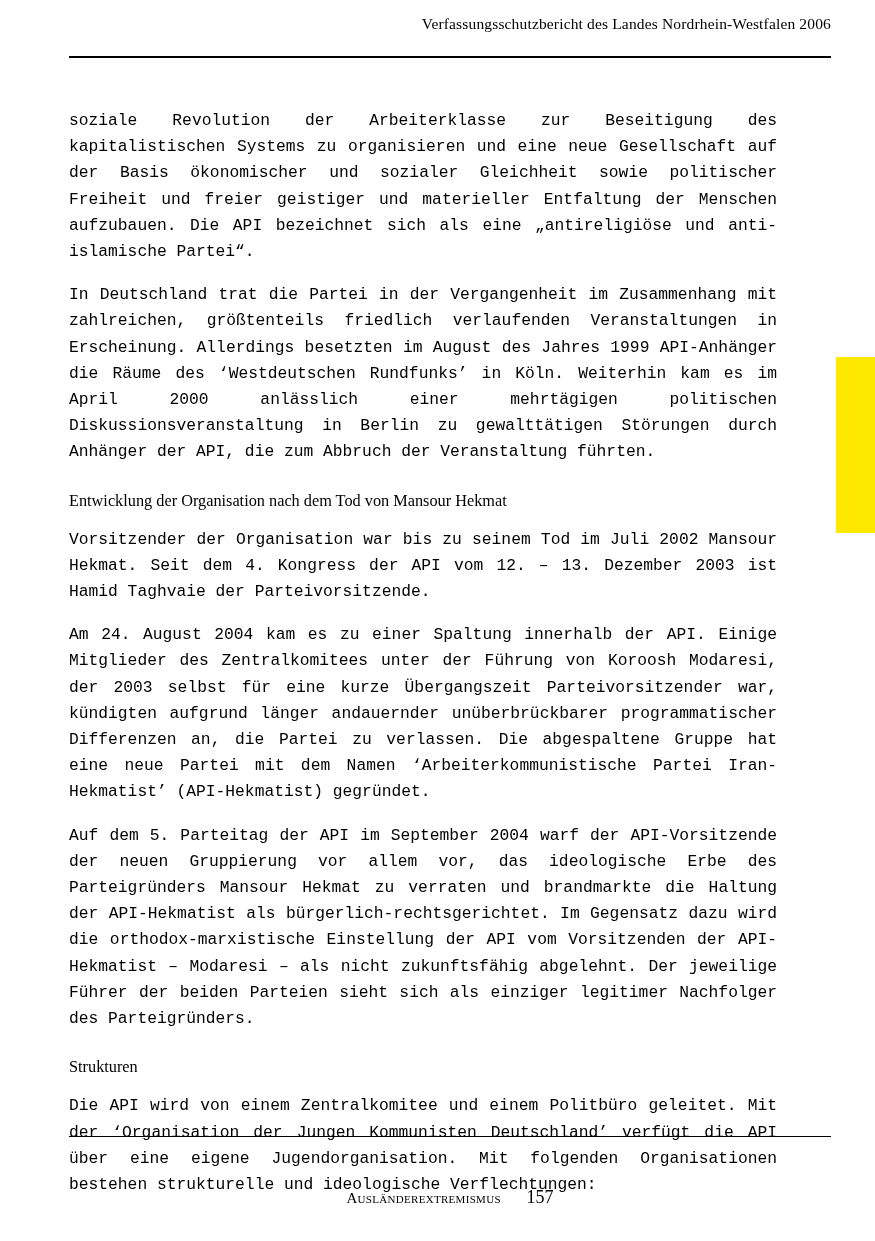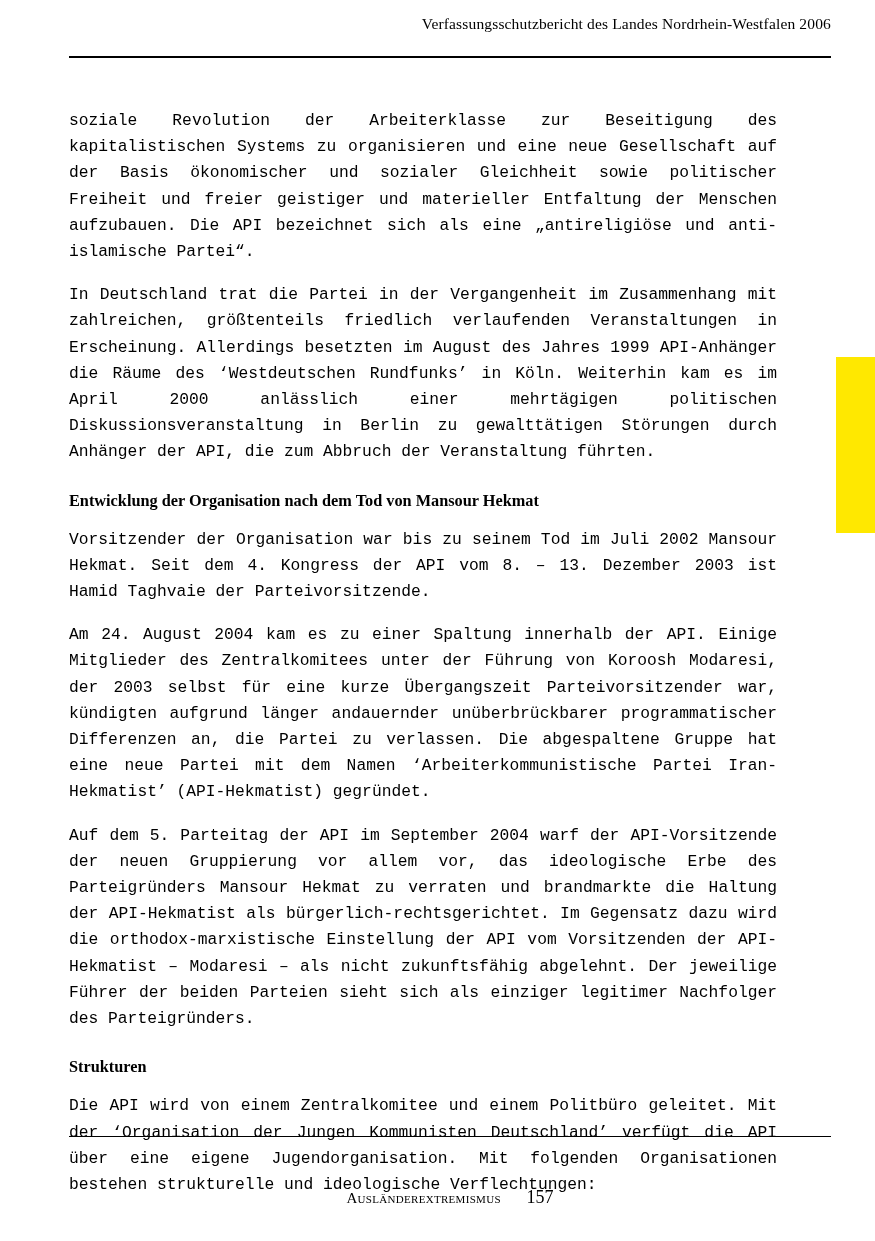--- a/index.html
+++ b/index.html
@@ -51,21 +51,21 @@
     line-height: 26.2px;
     text-align: justify;
     text-justify: inter-word;
     hyphens: manual;
     font-family: Liberation Mono, monospace;
   }
   h2.subhead {
     margin: 22px 0 14px 0;
     font-size: 16.3px;
     line-height: 25px;
-    font-weight: bold;
+    font-weight: normal;
     text-align: left;
   }
   .spacer-top {
     margin-top: 25px;
   }
   .yellow-tab {
     position: absolute;
     left: 836px;
     top: 357px;
     width: 39px;
@@ -111,21 +111,21 @@
 
   <div class="yellow-tab"></div>
 
   <div class="content">
 
     <p class="para">soziale Revolution der Arbeiterklasse zur Beseitigung des kapitalistischen Systems zu organisieren und eine neue Gesellschaft auf der Basis ökonomischer und sozialer Gleichheit sowie politischer Freiheit und freier geistiger und materieller Entfaltung der Menschen aufzubauen. Die API bezeichnet sich als eine „antireligiöse und anti-islamische Partei“.</p>
     <p class="para">In Deutschland trat die Partei in der Vergangenheit im Zusammenhang mit zahlreichen, größtenteils friedlich verlaufenden Veranstaltungen in Erscheinung. Allerdings besetzten im August des Jahres 1999 API-Anhänger die Räume des ‘Westdeutschen Rundfunks’ in Köln. Weiterhin kam es im April 2000 anlässlich einer mehrtägigen politischen Diskussionsveranstaltung in Berlin zu gewalttätigen Störungen durch Anhänger der API, die zum Abbruch der Veranstaltung führten.</p>
 
     <h2 class="subhead spacer-top">Entwicklung der Organisation nach dem Tod von Mansour Hekmat</h2>
 
-    <p class="para">Vorsitzender der Organisation war bis zu seinem Tod im Juli 2002 Mansour Hekmat. Seit dem 4. Kongress der API vom 8. – 13. Dezember 2003 ist Hamid Taghvaie der Parteivorsitzende.</p>
+    <p class="para">Vorsitzender der Organisation war bis zu seinem Tod im Juli 2002 Mansour Hekmat. Seit dem 4. Kongress der API vom 12. – 13. Dezember 2003 ist Hamid Taghvaie der Parteivorsitzende.</p>
     <p class="para">Am 24. August 2004 kam es zu einer Spaltung innerhalb der API. Einige Mitglieder des Zentralkomitees unter der Führung von Koroosh Modaresi, der 2003 selbst für eine kurze Übergangszeit Parteivorsitzender war, kündigten aufgrund länger andauernder unüberbrückbarer programmatischer Differenzen an, die Partei zu verlassen. Die abgespaltene Gruppe hat eine neue Partei mit dem Namen ‘Arbeiterkommunistische Partei Iran-Hekmatist’ (API-Hekmatist) gegründet.</p>
     <p class="para">Auf dem 5. Parteitag der API im September 2004 warf der API-Vorsitzende der neuen Gruppierung vor allem vor, das ideologische Erbe des Parteigründers Mansour Hekmat zu verraten und brandmarkte die Haltung der API-Hekmatist als bürgerlich-rechtsgerichtet. Im Gegensatz dazu wird die orthodox-marxistische Einstellung der API vom Vorsitzenden der API-Hekmatist – Modaresi – als nicht zukunftsfähig abgelehnt. Der jeweilige Führer der beiden Parteien sieht sich als einziger legitimer Nachfolger des Parteigründers.</p>
 
     <h2 class="subhead spacer-top">Strukturen</h2>
 
     <p class="para">Die API wird von einem Zentralkomitee und einem Politbüro geleitet. Mit der ‘Organisation der Jungen Kommunisten Deutschland’ verfügt die API über eine eigene Jugendorganisation. Mit folgenden Organisationen bestehen strukturelle und ideologische Verflechtungen:</p>
 
   </div>
 
   <div class="footer-rule"></div>

